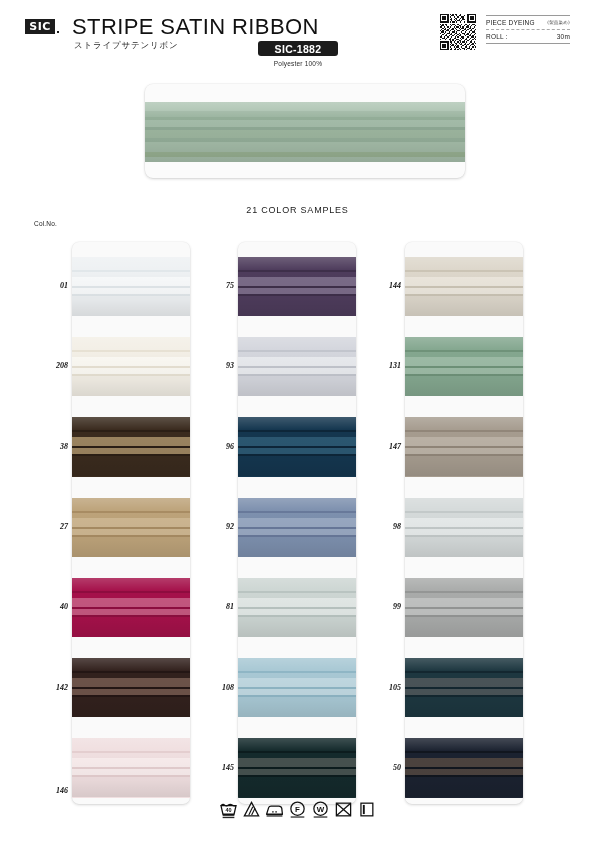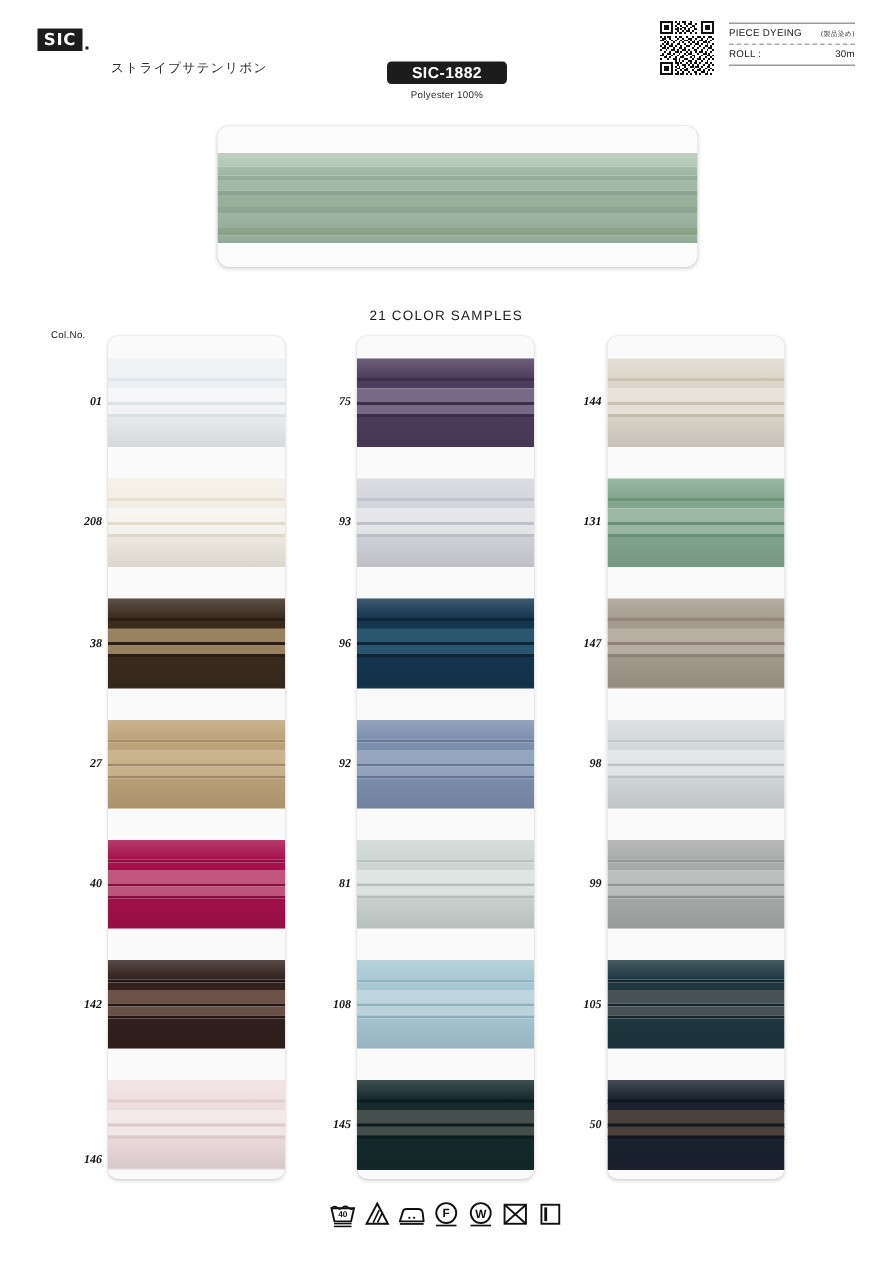--- a/index.html
+++ b/index.html
@@ -101,21 +101,21 @@
   .samples-title {
     position: absolute; top: 205px; left: 0; width: 595px;
     text-align: center;
     font-size: 9px; letter-spacing: 0.8px; color: #1a1a1a;
   }
   .colno-label {
     position: absolute; left: 34px; top: 220px;
     font-size: 6.5px; color: #1a1a1a; letter-spacing: 0.2px;
   }
 
-  .columns { position: absolute; top: 224px; left: 0; width: 534px; height: 565px; }
+  .columns { position: absolute; top: 242px; left: 0; width: 534px; height: 565px; }
 
   .swatch-col { position: absolute; top: 0; width: 118px; height: 562px; }
   .swatch-col.c1 { left: 72px; }
   .swatch-col.c2 { left: 238px; }
   .swatch-col.c3 { left: 405px; }
 
   .col-card {
     position: absolute; top: 0; left: 0;
     width: 118px; height: 562px;
     background: #fafafa;
@@ -146,20 +146,21 @@
   .care svg { display: block; }
 </style>
 </head>
 <body>
 
 <div class="header">
 
   <div class="logo-box">SIC</div>
   <div class="logo-dot"></div>
 
+  <div class="title-main">STRIPE SATIN RIBBON</div>
   <div class="title-jp">ストライプサテンリボン</div>
 
   <div class="code-badge">SIC-1882</div>
   <div class="material">Polyester 100%</div>
 
   <div class="qr">
     <svg width="36" height="36" viewBox="0 0 29 29" shape-rendering="crispEdges">
       <rect width="29" height="29" fill="#fff"></rect>
       <g fill="#111">
         <rect x="0" y="0" width="7" height="1"></rect>

